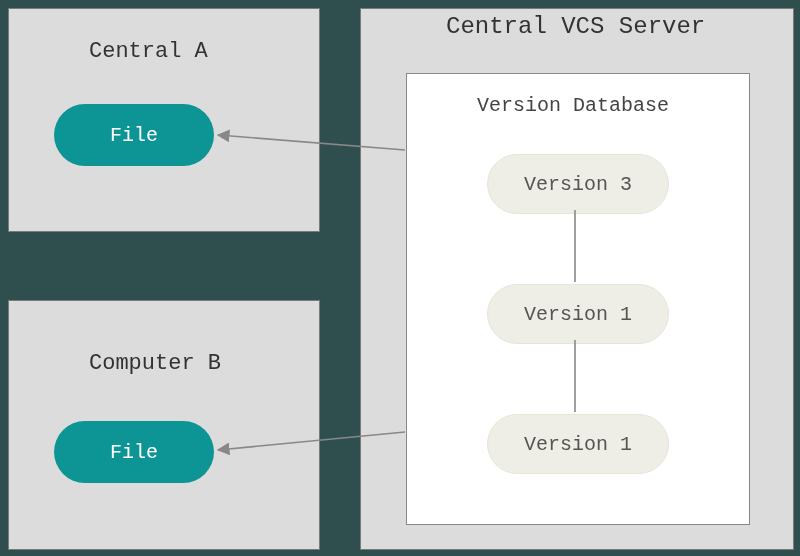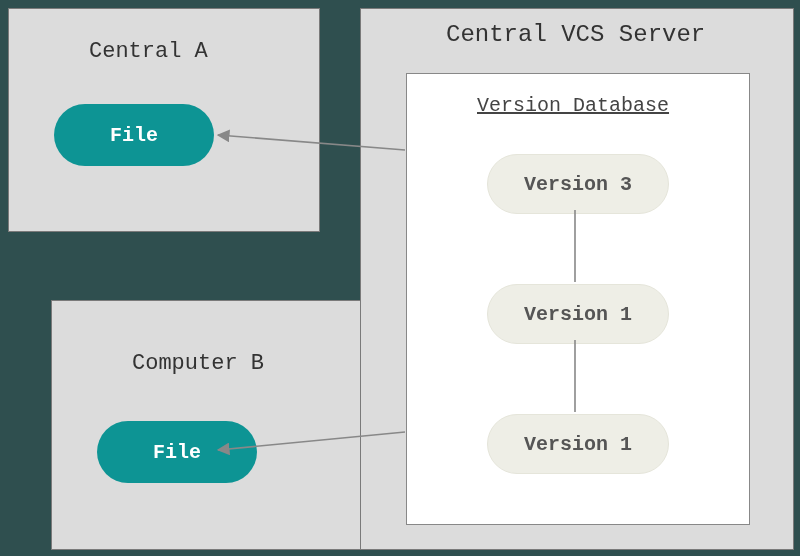--- a/index.html
+++ b/index.html
@@ -23,69 +23,67 @@
     color: #333;
     white-space: nowrap;
   }
   .pill {
     position: absolute;
     border-radius: 999px;
     display: flex;
     align-items: center;
     justify-content: center;
     font-size: 20px;
-    font-weight: bold;
   }
   .pill.file {
     background: #0d9494;
     color: #fff;
   }
   .pill.version {
     background: #eeeee6;
     color: #555;
     border: 1px solid #e5e5da;
   }
   .db-box {
     position: absolute;
     background: #ffffff;
     border: 1px solid #888;
   }
   .db-title {
     position: absolute;
     font-size: 20px;
     color: #444;
     white-space: nowrap;
-    text-decoration: underline;
   }
   svg.connectors {
     position: absolute;
     left: 0; top: 0;
     width: 800px; height: 556px;
     pointer-events: none;
   }
 </style>
 </head>
 <body>
 
 <div class="panel" style="left:8px; top:8px; width:310px; height:222px;">
   <div class="panel-title" style="left:80px; top:30px;">Central A</div>
   <div class="pill file" style="left:45px; top:95px; width:160px; height:62px;">
     <span>File</span>
   </div>
 </div>
 
-<div class="panel" style="left:8px; top:300px; width:310px; height:248px;margin-left:43px;">
+<div class="panel" style="left:8px; top:300px; width:310px; height:248px;">
   <div class="panel-title" style="left:80px; top:50px;">Computer B</div>
   <div class="pill file" style="left:45px; top:120px; width:160px; height:62px;">
     <span>File</span>
   </div>
 </div>
 
 <div class="panel" style="left:360px; top:8px; width:432px; height:540px;">
-  <div class="panel-title" style="left:85px; top:12px; font-size:24px;">Central VCS Server</div>
+  <div class="panel-title" style="left:85px; top:4px; font-size:24px;">Central VCS Server</div>
 
   <div class="db-box" style="left:45px; top:64px; width:342px; height:450px;">
     <div class="db-title" style="left:70px; top:20px;">Version Database</div>
 
     <div class="pill version" style="left:80px; top:80px; width:180px; height:58px;align-items:center;">
       <span>Version 3</span>
     </div>
     <div class="pill version" style="left:80px; top:210px; width:180px; height:58px;">
       <span>Version 1</span>
     </div>

